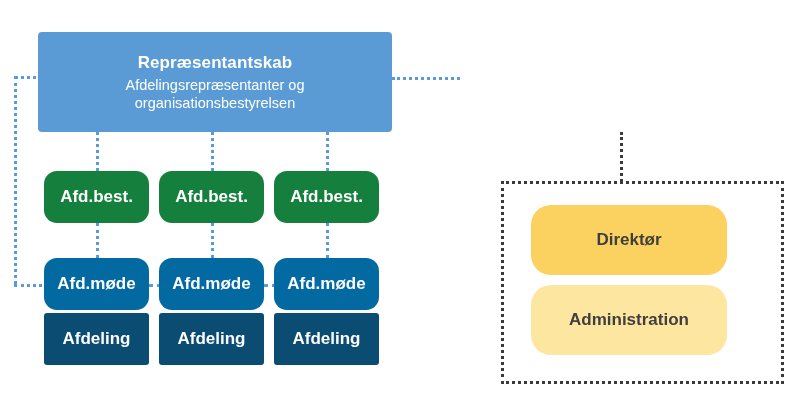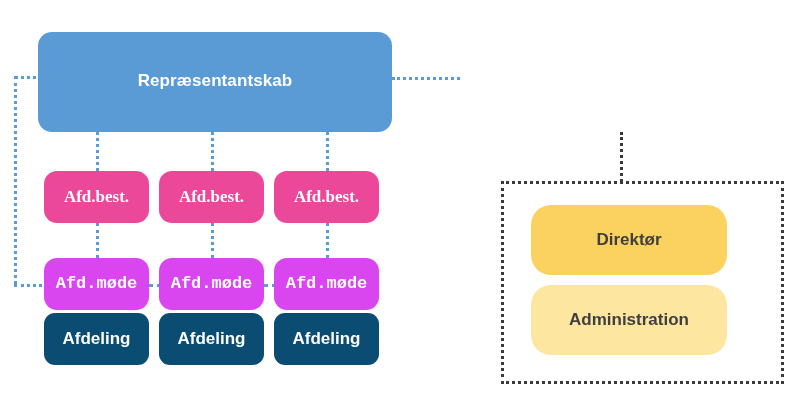--- a/index.html
+++ b/index.html
@@ -27,21 +27,21 @@
     align-items: center;
     justify-content: center;
     text-align: center;
     color: #ffffff;
     line-height: 1.25;
   }
 
   
   .banner {
     background: #5B9BD5;
-    border-radius: 14px;
+    border-radius: 4px;
     padding: 6px 10px;
   }
   .banner .title {
     font-size: 17px;
     font-weight: bold;
     letter-spacing: .1px;
     margin-bottom: 2px;
   }
   .banner .subtitle {
     font-size: 14.5px;
@@ -52,23 +52,23 @@
   #box-organisationsbestyrelse { left: 458px; top: 32px; width: 326px; height: 100px; }
 
   
   .unit {
     border-radius: 13px;
     font-size: 17px;
     font-weight: bold;
     height: 52px;
     width: 105px;
   }
-  .unit.afdbest   { background: #ec4899; font-family: Liberation Serif, serif; }
-  .unit.afdmoede  { background: #d946ef; font-family: Liberation Mono, monospace; }
-  .unit.afdeling  { background: #0B4D72; border-radius: 11px; }
+  .unit.afdbest   { background: #15803d; }
+  .unit.afdmoede  { background: #0369a1; }
+  .unit.afdeling  { background: #0B4D72; border-radius: 3px; }
 
   .col1 { left: 44px;  }
   .col2 { left: 159px; }
   .col3 { left: 274px; }
 
   .row-afdbest  { top: 171px; }
   .row-afdmoede { top: 258px; }
   .row-afdeling { top: 313px; }
 
   
@@ -159,20 +159,21 @@
   <div class="dotline-v elbow-vert"></div>
   <div class="dotline-h elbow-bot"></div>
 
   <div class="dotline-h link-m12"></div>
   <div class="dotline-h link-m23"></div>
 
   <div class="dotline-v-dark c-admin-drop"></div>
 
   <div class="box banner" id="box-repraesentantskab">
     <div class="title">Repræsentantskab</div>
+    <div class="subtitle">Afdelingsrepræsentanter og organisationsbestyrelsen</div>
   </div>
 
 
   <div class="box unit afdbest col1 row-afdbest">Afd.best.</div>
   <div class="box unit afdbest col2 row-afdbest">Afd.best.</div>
   <div class="box unit afdbest col3 row-afdbest">Afd.best.</div>
 
   <div class="box unit afdmoede col1 row-afdmoede">Afd.møde</div>
   <div class="box unit afdmoede col2 row-afdmoede">Afd.møde</div>
   <div class="box unit afdmoede col3 row-afdmoede">Afd.møde</div>

